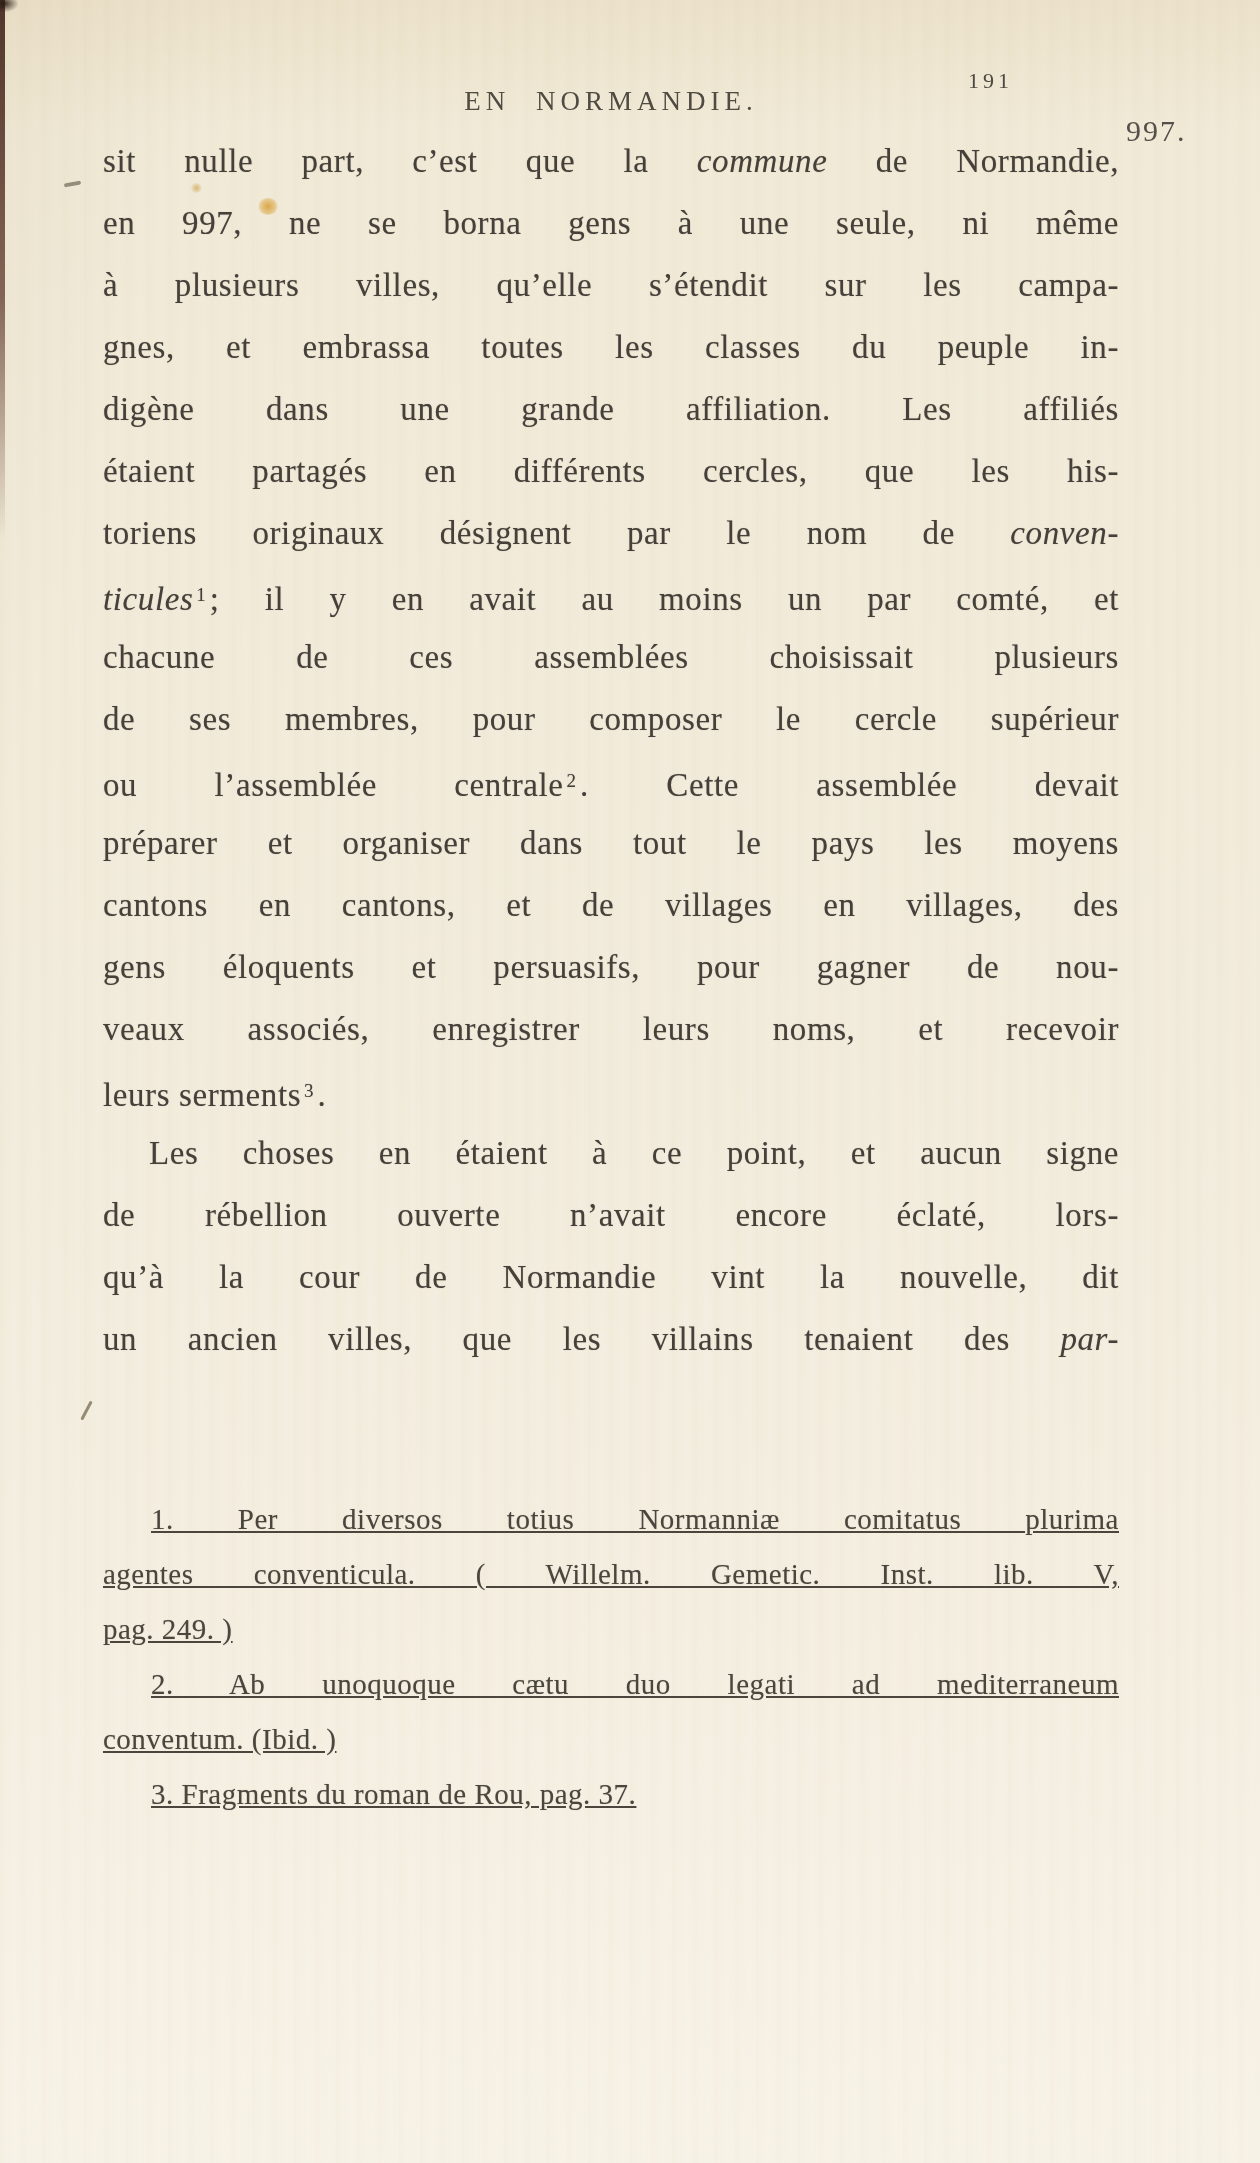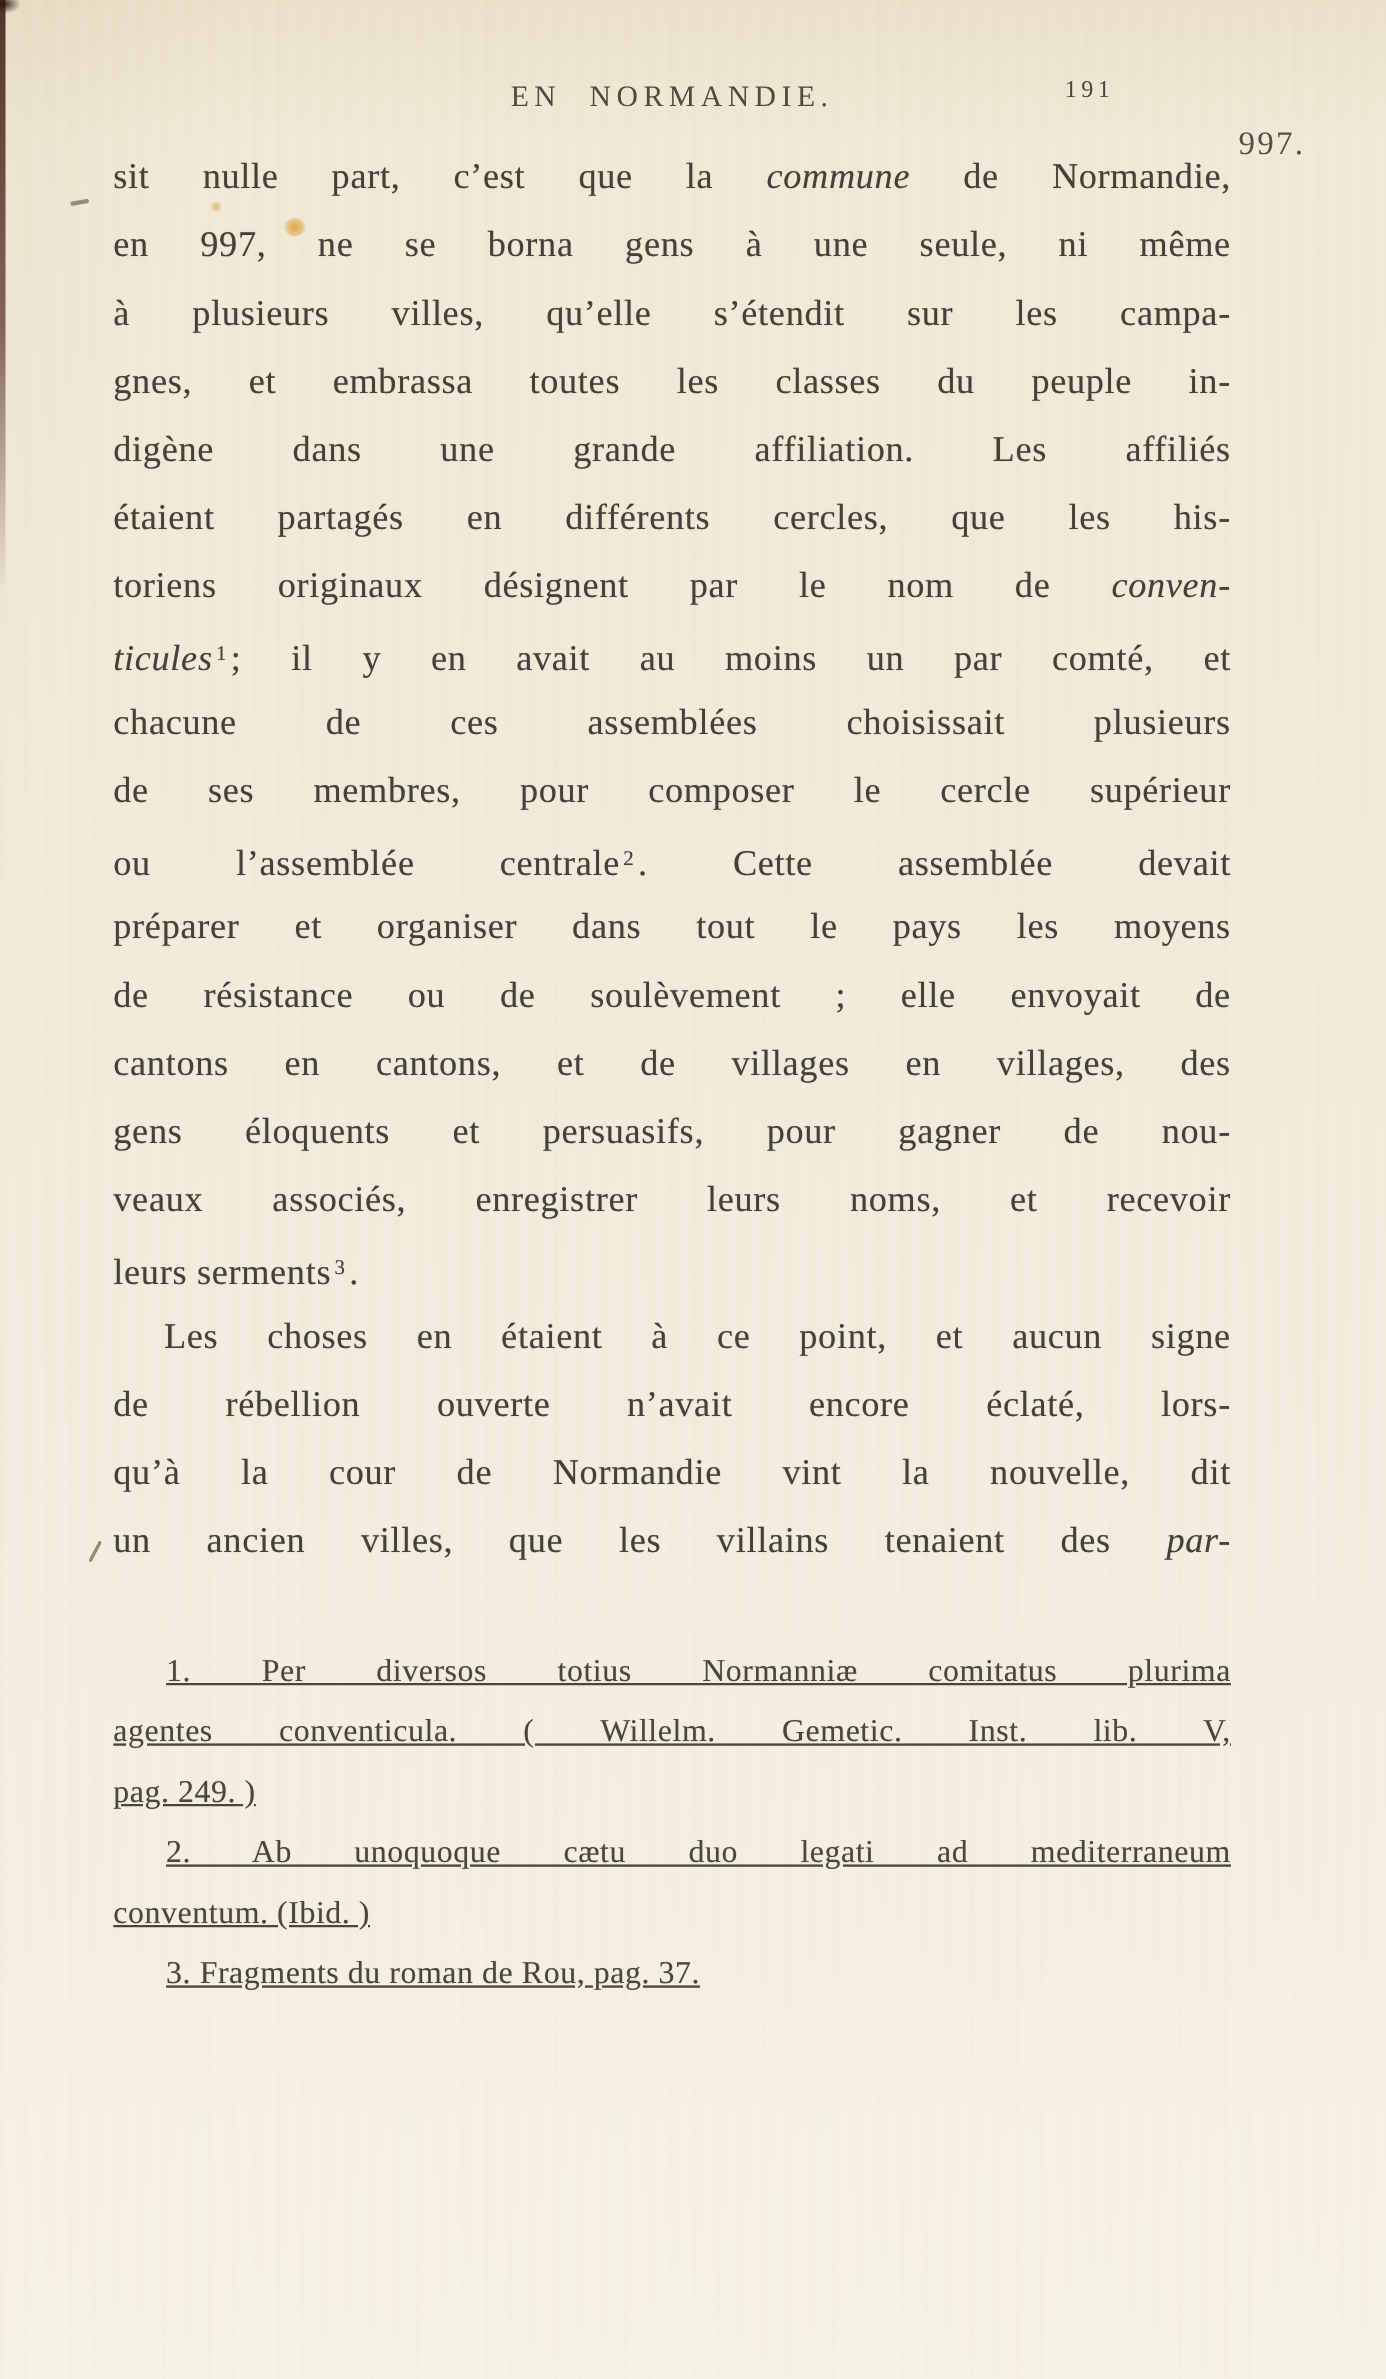--- a/index.html
+++ b/index.html
@@ -16,21 +16,21 @@
       linear-gradient(180deg, #ebe1c9 0%, #f0e9d6 6%, #f1ebdb 45%, #f4eee0 75%, #f7f2e6 100%);
   }
   .texture {
     position: absolute; inset: 0; pointer-events: none;
     background: repeating-linear-gradient(90deg,
       rgba(205,190,155,0.05) 0px, rgba(205,190,155,0) 7px,
       rgba(255,255,250,0.05) 14px, rgba(205,190,155,0) 21px);
   }
   
   .running-head {
-    position: absolute; top: 72px; left: 103px; width: 1016px;
+    position: absolute; top: 86px; left: 103px; width: 1016px;
     text-align: center;
     font-size: 27px; letter-spacing: 5px; word-spacing: 14px;
     color: #504b42;
   }
   .page-num {
     position: absolute; top: 68px; left: 968px;
     font-size: 22px; letter-spacing: 4px; color: #4c473f;
   }
   .margin-note {
     position: absolute; top: 114px; left: 1126px;
@@ -105,21 +105,20 @@
     <div class="line j"><span>à plusieurs villes, qu’elle s’étendit sur les campa-</span></div>
     <div class="line j"><span>gnes, et embrassa toutes les classes du peuple in-</span></div>
     <div class="line j"><span>digène dans une grande affiliation. Les affiliés</span></div>
     <div class="line j"><span>étaient partagés en différents cercles, que les his-</span></div>
     <div class="line j"><span>toriens originaux désignent par le nom de </span><span class="it">conven-</span></div>
     <div class="line j"><span class="it">ticules</span><span class="sup">1</span><span>; il y en avait au moins un par comté, et</span></div>
     <div class="line j"><span>chacune de ces assemblées choisissait plusieurs</span></div>
     <div class="line j"><span>de ses membres, pour composer le cercle supérieur</span></div>
     <div class="line j"><span>ou l’assemblée centrale</span><span class="sup">2</span><span>. Cette assemblée devait</span></div>
     <div class="line j"><span>préparer et organiser dans tout le pays les moyens</span></div>
-    <div class="line j"><span>de résistance ou de soulèvement ; elle envoyait de</span></div>
     <div class="line j"><span>cantons en cantons, et de villages en villages, des</span></div>
     <div class="line j"><span>gens éloquents et persuasifs, pour gagner de nou-</span></div>
     <div class="line j"><span>veaux associés, enregistrer leurs noms, et recevoir</span></div>
     <div class="line"><span>leurs serments</span><span class="sup">3</span><span>.</span></div>
     <div class="line j indent"><span>Les choses en étaient à ce point, et aucun signe</span></div>
     <div class="line j"><span>de rébellion ouverte n’avait encore éclaté, lors-</span></div>
     <div class="line j"><span>qu’à la cour de Normandie vint la nouvelle, dit</span></div>
     <div class="line j"><span>un ancien villes, que les villains tenaient des </span><span class="it">par-</span></div>
   </div>
 

